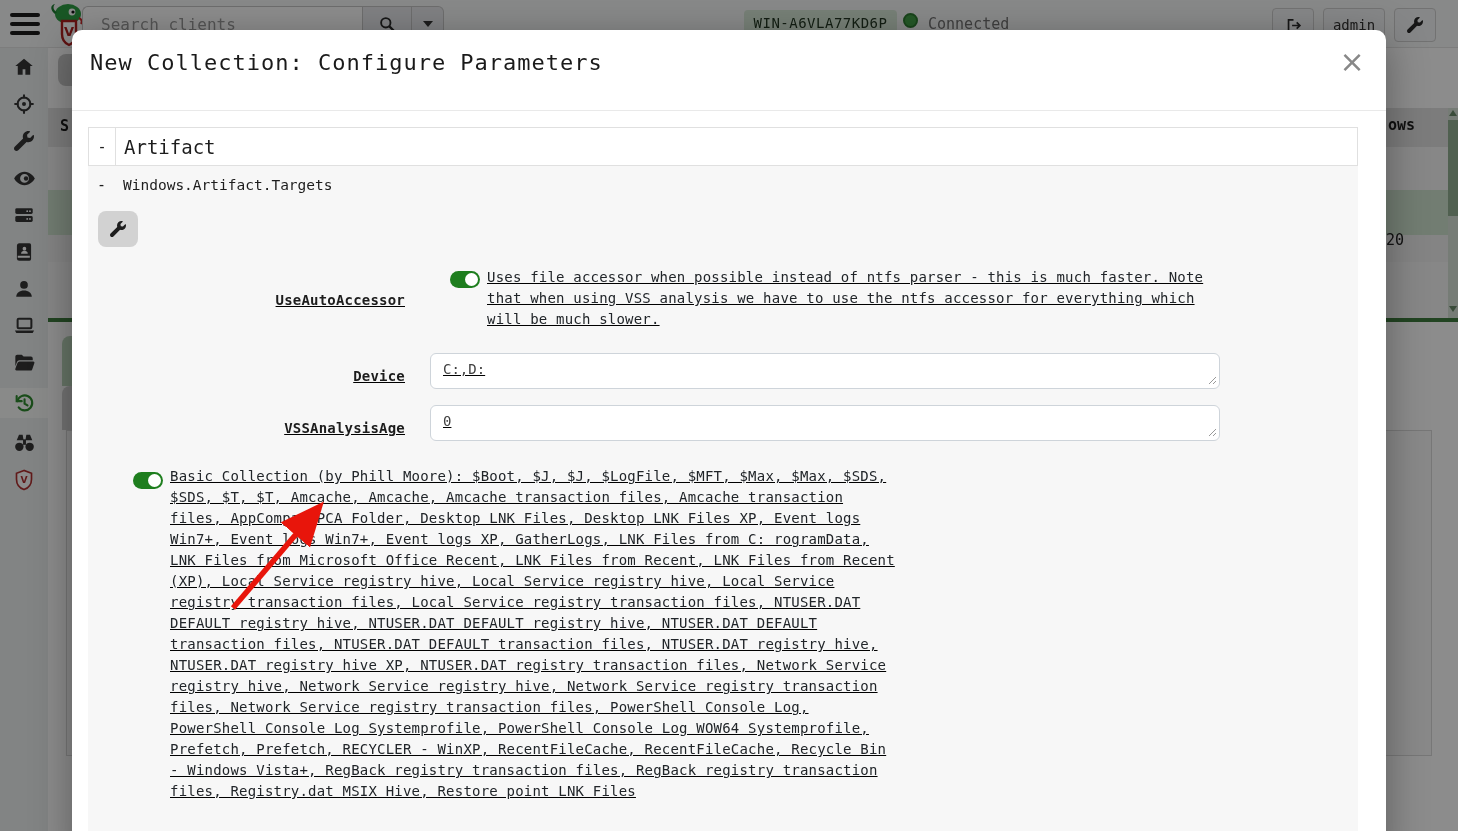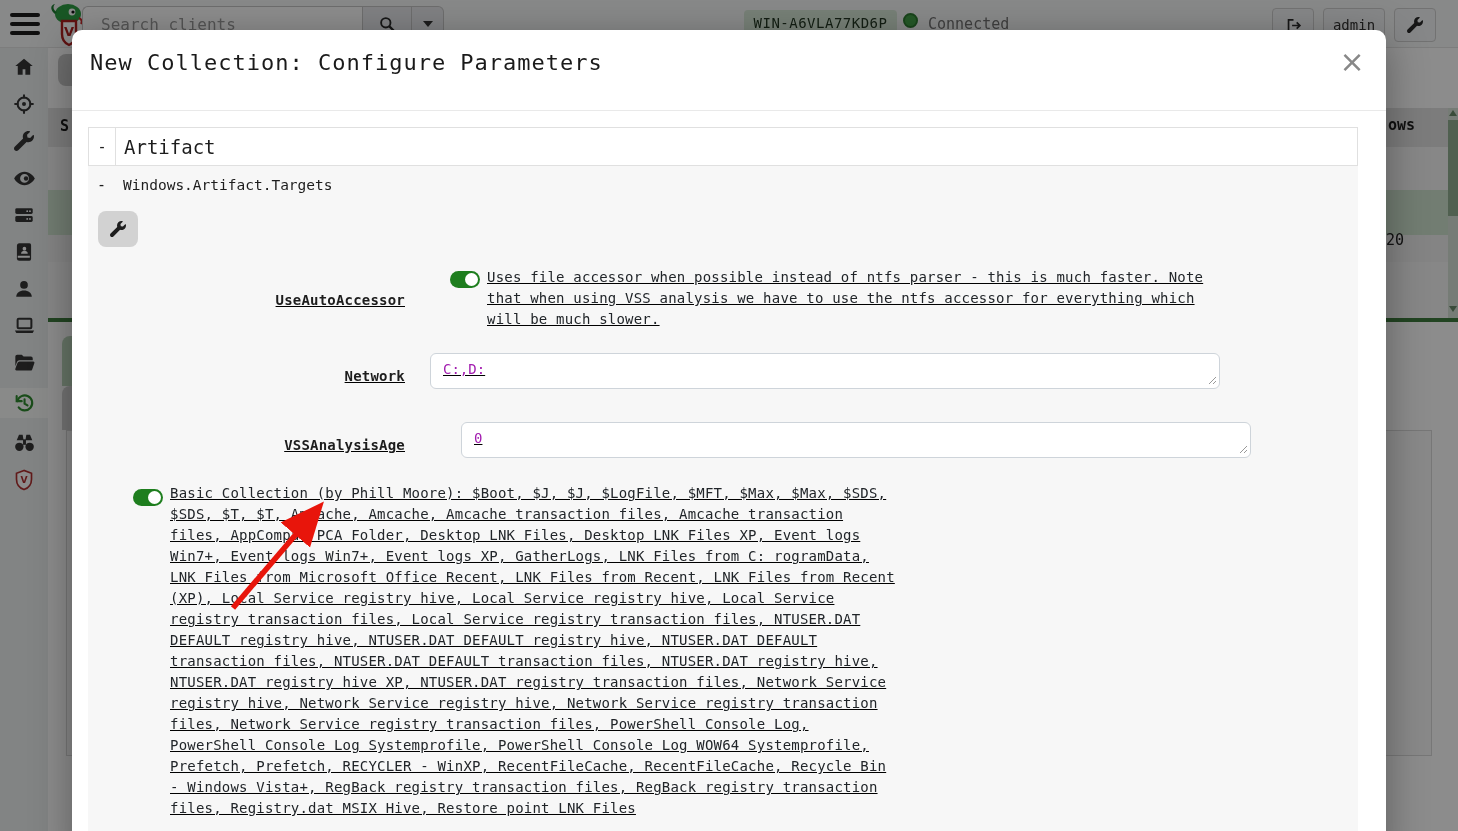--- a/index.html
+++ b/index.html
@@ -90,26 +90,26 @@
   .param-row { display:flex; align-items:center;text-decoration:underline; }
   .param-row .param-label { width:317px; text-align:right; font-weight:bold; font-size:14px;
     letter-spacing:.2px; color:#1d1d1d; flex:none; }
   .param-row .param-control { margin-left:25px; flex:1; display:flex; align-items:flex-start; }
   .toggle { margin-left:20px; margin-top:4px; width:30px; height:17px; border-radius:17px;
     background:#1e7e1e; position:relative; flex:none; cursor:pointer; }
   .toggle .knob { position:absolute; right:2px; top:2px; width:13px; height:13px; border-radius:50%; background:#fff; }
   .param-desc { margin-left:7px; width:727px; font-size:14px; letter-spacing:.2px; line-height:21px; color:#212529; }
   .ta-wrap { position:relative; }
   .param-textarea { width:790px; height:36px; border:1px solid #ced4da; border-radius:6px; background:#fff;
-    padding:7px 12px; font:14px "DejaVu Sans Mono",monospace; color:#a21caf; resize:none; overflow:hidden; display:block;}
+    padding:7px 12px; font:14px "DejaVu Sans Mono",monospace; color:#404040; resize:none; overflow:hidden; display:block;}
   .grip { position:absolute; right:3px; bottom:4px; }
 
   #row-useauto { margin-top:20px; } #row-useauto .param-label { padding-top:2px; }
   #row-device { margin-top:23px; } #row-device .param-label { padding-top:10px; }
-  #row-vss { margin-top:33px;gap:31px; } #row-vss .param-label { padding-top:10px; }
+  #row-vss { margin-top:16px; } #row-vss .param-label { padding-top:10px; }
   #row-basic { margin-top:25px; } #row-basic .param-label { padding-top:0px; }
   #row-basic .toggle { margin-top:6px; }
 
   #annot-arrow { position:absolute; left:215px; top:488px; z-index:200; pointer-events:none; }
 </style>
 </head>
 <body>
 
 <div id="bg-page">
 
@@ -298,21 +298,21 @@
         <div class="param-control">
           <div class="toggle">
             <div class="knob"></div>
           </div>
           <div class="param-desc">Uses file accessor when possible instead of ntfs parser - this is much faster. Note that when using VSS analysis we have to use the ntfs accessor for everything which will be much slower.</div>
         </div>
       </div>
 
       
       <div class="param-row" id="row-device">
-        <div class="param-label">Network</div>
+        <div class="param-label">Device</div>
         <div class="param-control">
           <div class="ta-wrap">
             <textarea class="param-textarea" style="">C:,D:</textarea>
             <svg class="grip" width="9" height="9" viewBox="0 0 9 9">
               <path d="M8 1 L1 8 M8 5 L5 8" stroke="#999" stroke-width="1" fill="none"></path>
               </svg>
           </div>
         </div>
       </div>
 

